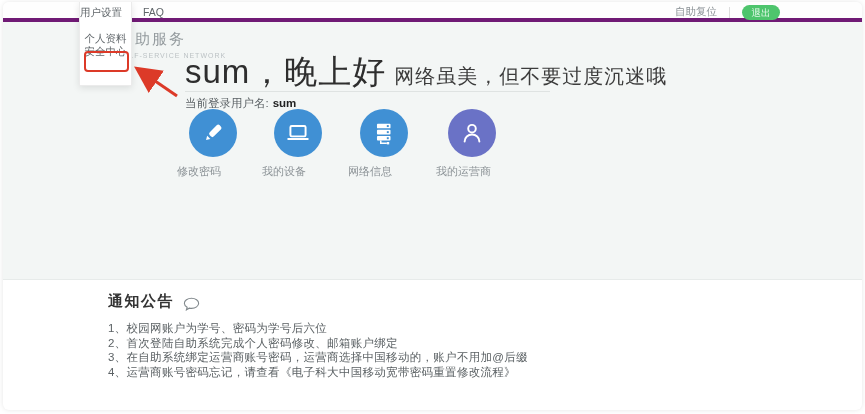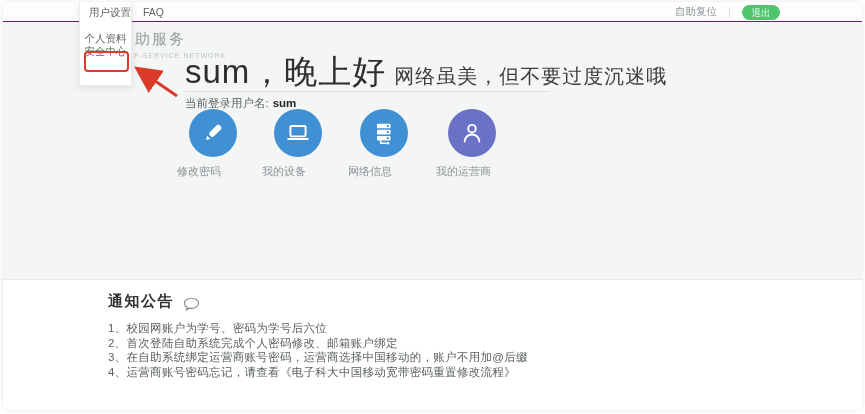--- a/index.html
+++ b/index.html
@@ -5,38 +5,38 @@
   * { margin:0; padding:0; box-sizing:border-box; }
   html,body { background:#fff; }
   body { font-family:"Liberation Sans","DejaVu Sans",sans-serif; }
   #stage { position:relative; width:865px; height:414px; background:#fff; overflow:hidden; }
   #window { position:absolute; left:3px; top:2px; width:859px; height:408px;
             background:#fff; border-radius:6px; overflow:hidden;
             box-shadow:0 0 5px rgba(0,0,0,.10); }
 
   
   .topbar { position:absolute; left:0; top:0; width:100%; height:20px; background:#fefefe;
-            border-bottom:1px solid #701a75; z-index:5; }
+            border-bottom:4px solid #701a75; z-index:5; }
   .topbar-item { position:absolute; top:0; height:20px; line-height:20px; font-size:10.5px;
                  color:#5f6569; cursor:pointer; }
   .faq { left:140px; }
   .topbar-right { position:absolute; right:82px; top:0; height:20px; display:flex;
                   align-items:center; gap:12px; }
   .self-reset { font-size:10.5px; color:#8b9296; cursor:pointer; }
   .vdiv { width:1px; height:11px; background:#ddd; }
   .logout-btn { min-width:38px; height:15px; border:none; border-radius:8px; background:#4ec56d;
                 color:#eafbef; font-size:9.5px; line-height:15px; padding:0 2px; cursor:pointer;
                 font-family:inherit; }
 
   
   .dropdown { position:absolute; left:76px; top:0; width:53px; height:84px; background:#fff;
               border:1px solid #ebebeb; border-top:none; box-shadow:0 2px 7px rgba(0,0,0,.10);
               z-index:6; }
   .dd-trigger { position:absolute; left:0; top:0; width:100%; height:20px; line-height:20px;
-                text-align:right; font-size:10.5px; color:#5f6569; cursor:pointer; }
+                text-align:left; font-size:10.5px; color:#5f6569; cursor:pointer; }
   .dd-item { position:absolute; left:0; width:100%; height:18px; line-height:18px;
              text-align:center; font-size:10.5px; color:#5f6569; cursor:pointer; }
   .dd-item.profile { top:27px; }
   .dd-item.security { top:40px; }
   .red-box { position:absolute; left:4px; top:49px; width:45px; height:21px;
              border:2px solid #dc3a28; border-radius:4px; pointer-events:none; }
 
   
   .annot-arrow { position:absolute; left:122px; top:58px; width:62px; height:42px; z-index:7;
                  pointer-events:none; }

